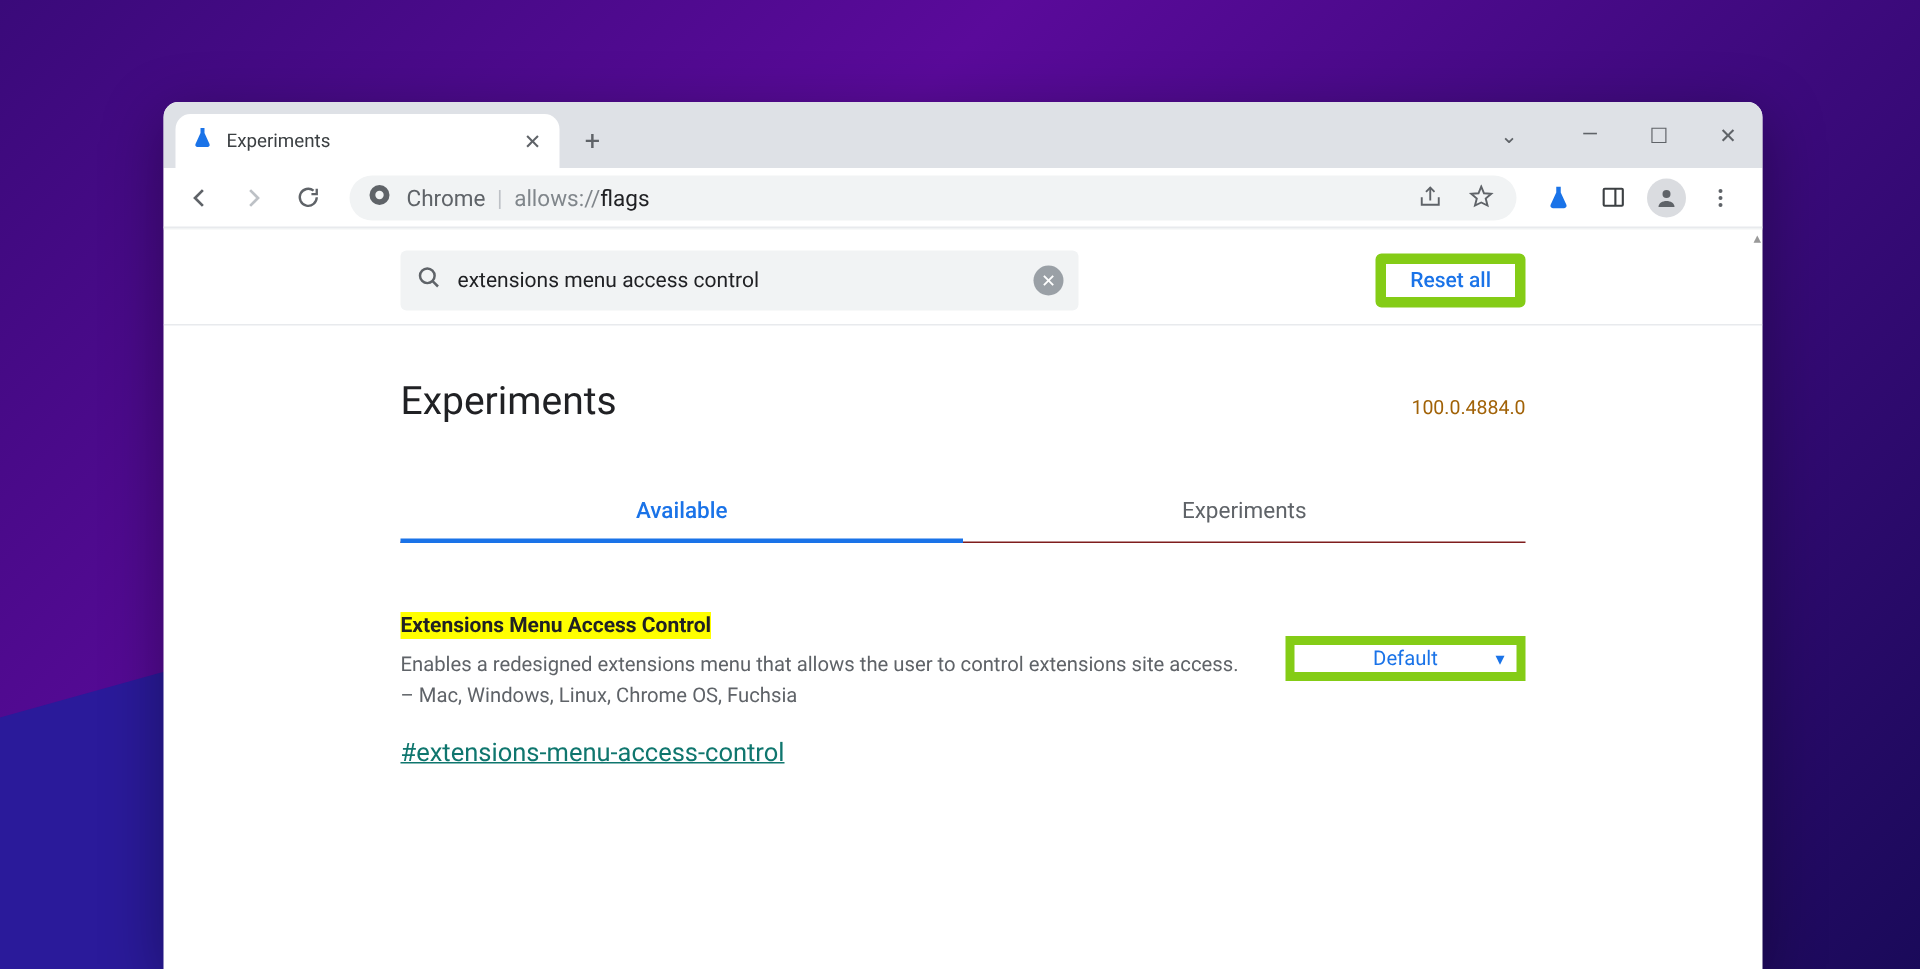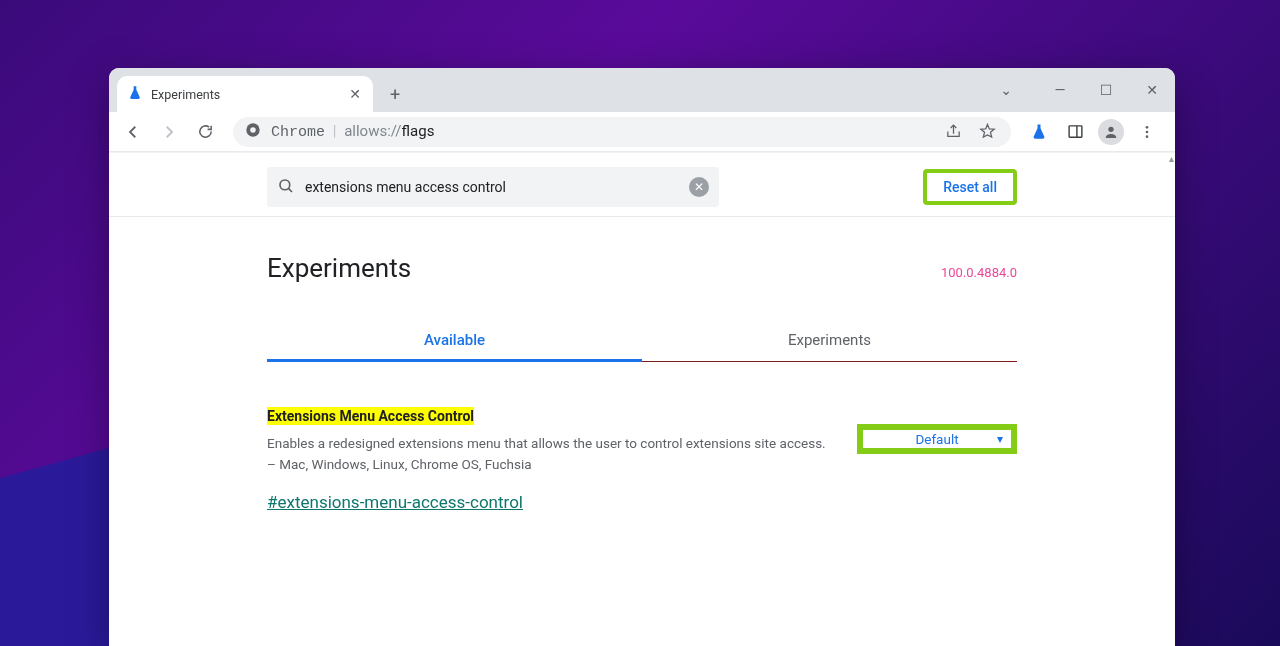--- a/index.html
+++ b/index.html
@@ -83,21 +83,21 @@
     background: #f1f3f4;
     border-radius: 15px;
     display: flex;
     align-items: center;
     padding: 0 12px;
     gap: 10px;
     font-size: 15px;
     color: #5f6368;
   }
   .omnibox .lock svg { width:16px; height:16px; }
-  .omnibox .urlhost { color:#5f6368;font-family:Liberation Mono, monospace; }
+  .omnibox .urlhost { color:#5f6368; }
   .omnibox .sep { color:#bdc1c6; margin: 0 4px; }
   .omnibox .urlpath { color:#202124; }
   .omnibox .dim { color:#80868b; }
   .omnibox .rightspace { flex:1; }
   .toolbar-right { display:flex; align-items:center; gap:4px; padding-right:4px; }
   .tb-icon { width:32px; height:32px; display:flex; align-items:center; justify-content:center; color:#5f6368; }
   .avatar-circ { width:26px; height:26px; background:#dadce0; border-radius:50%; display:flex; align-items:center; justify-content:center; color:#5f6368; }
   .content {
     flex:1;
     position: relative;
@@ -121,31 +121,31 @@
     padding: 0 10px; gap:10px;
     color:#3c4043;
     font-size:14px;
   }
   .searchbox .sicon { color:#5f6368; }
   .searchbox .stext { flex:1; color:#202124; font-size:14px; }
   .searchbox .clear { width:20px; height:20px; background:#9aa0a6; border-radius:50%; display:flex; align-items:center; justify-content:center; color:#fff; font-size:12px; }
   .spacer { flex:1; }
   .resetbtn {
     height:36px; padding:0 16px;
-    border:4px solid #84cc16; border-radius:4px;
+    border:7px solid #84cc16; border-radius:4px;
     background:#fff; color:#1a73e8;
     font-size:14px; font-weight:500;
     display:flex; align-items:center;
   }
   .flags-header {
     display:flex; align-items:baseline; justify-content:space-between;
     margin-top: 46px;
   }
   .flags-title { font-size:26px; font-weight:400; color:#202124; }
-  .version { font-size:13px; color:#ec4899; }
+  .version { font-size:13px; color:#a16207; }
   .ftabs {
     display:flex; margin-top: 38px;
     border-bottom: 1px solid #7f1d1d;
   }
   .ftab {
     flex:1; text-align:center; padding:10px 0 12px;
     font-size:15px; color:#5f6368;
     position:relative;
   }
   .ftab.active { color:#1a73e8; font-weight:500; }

